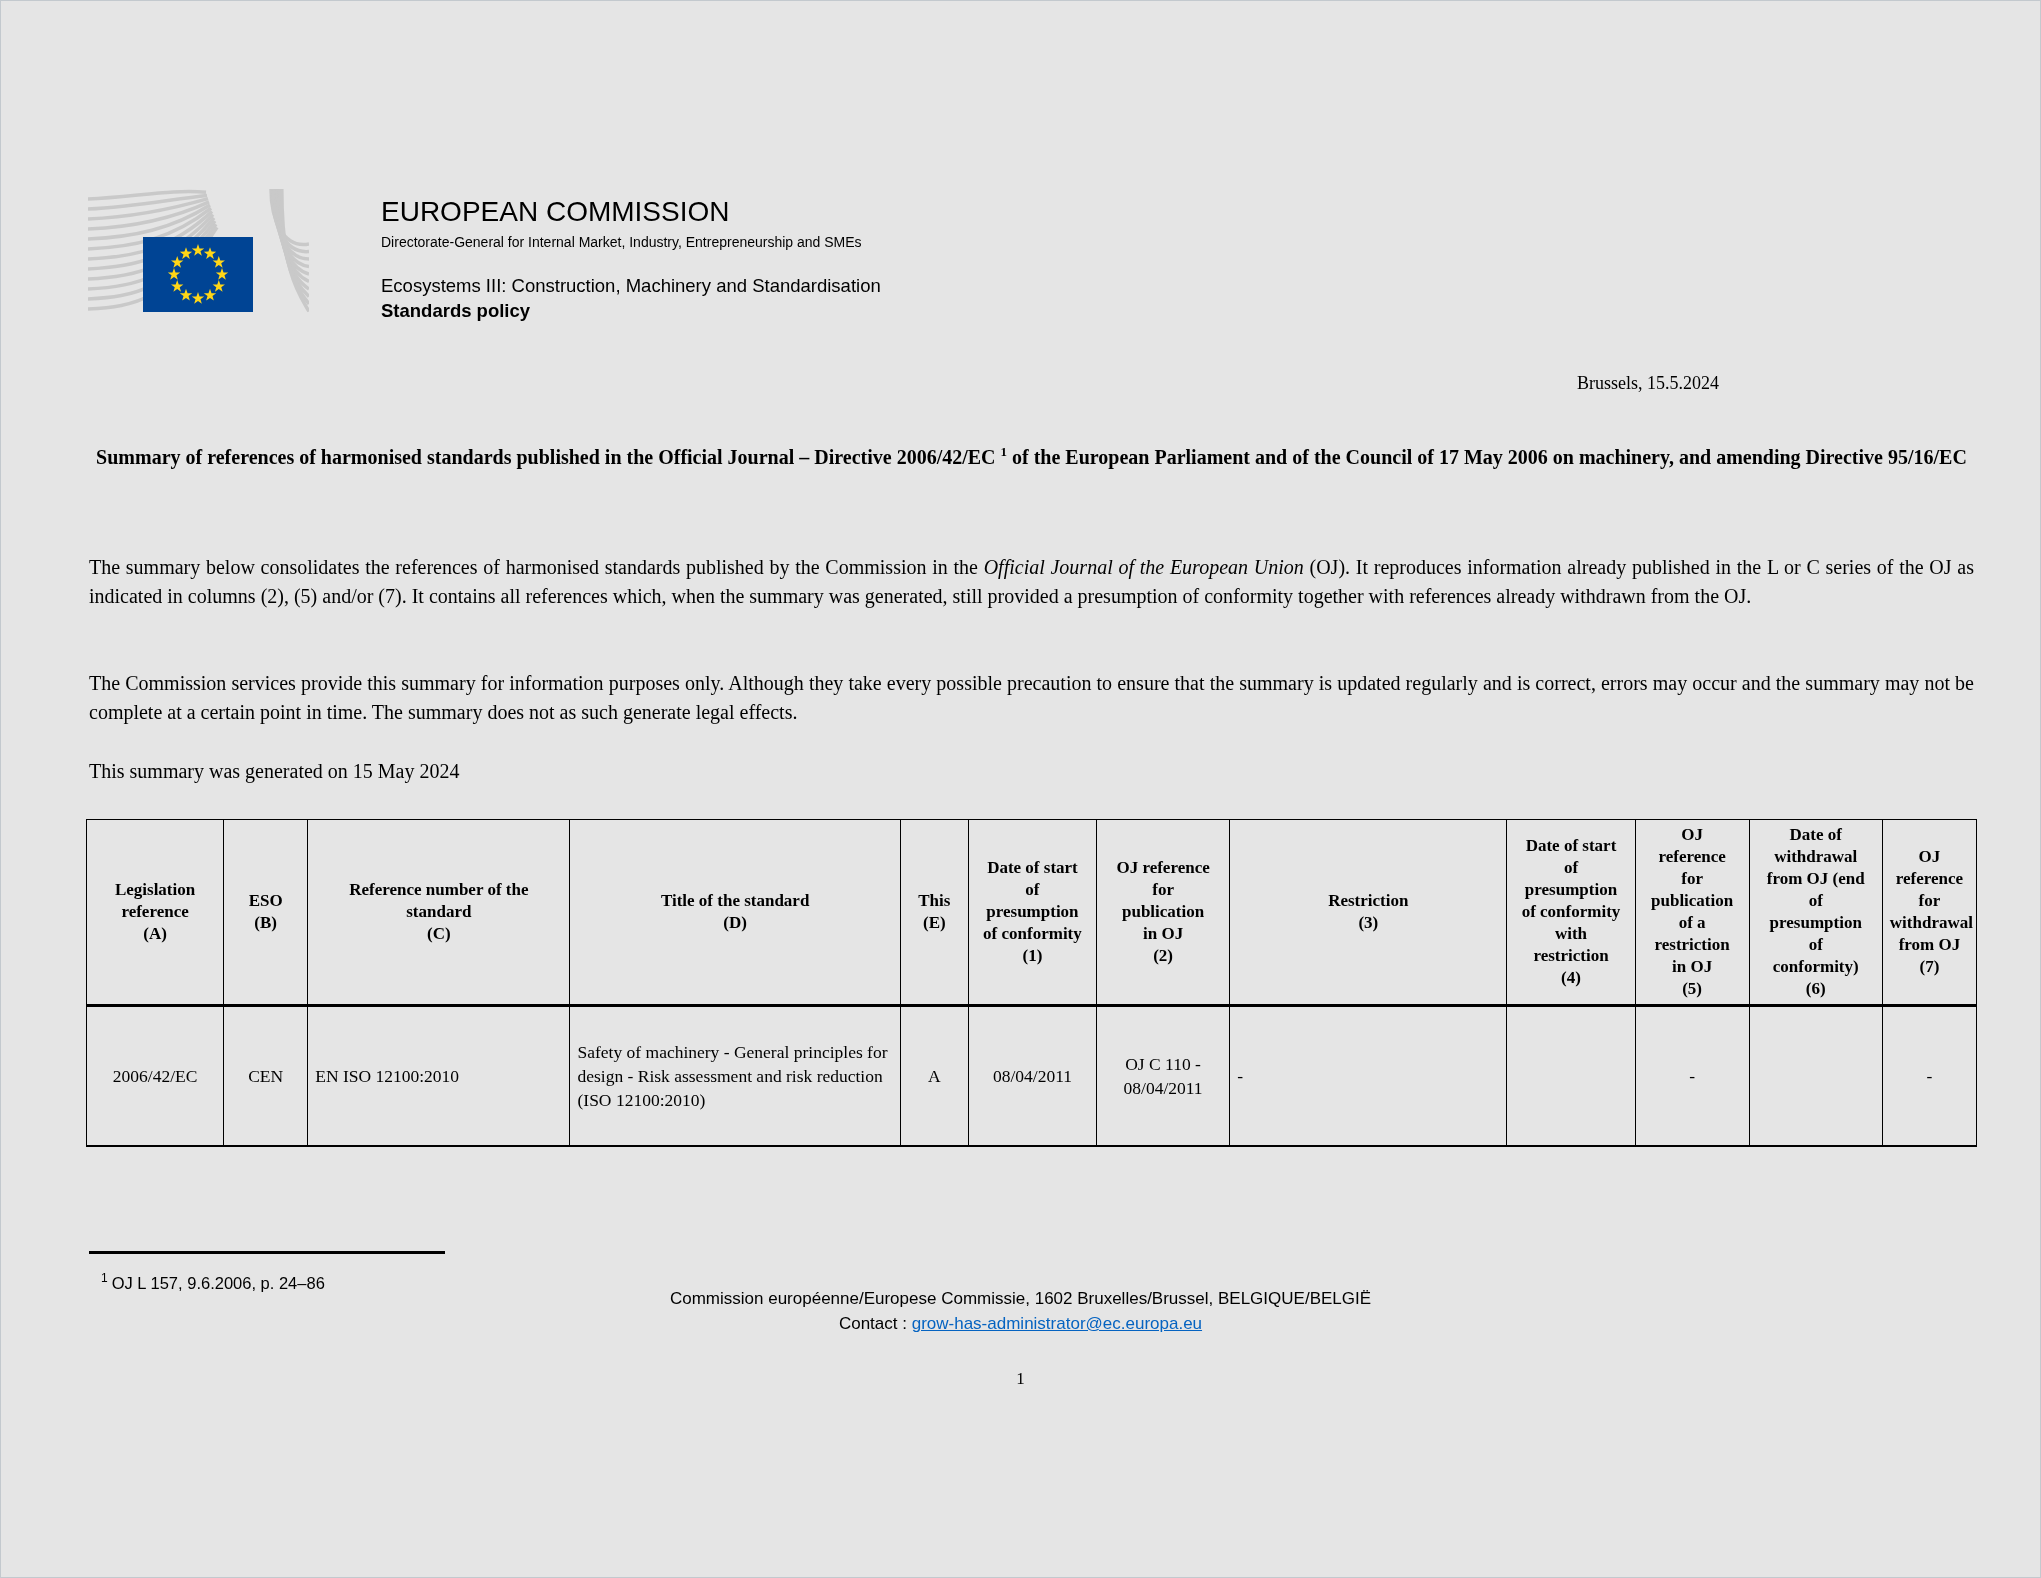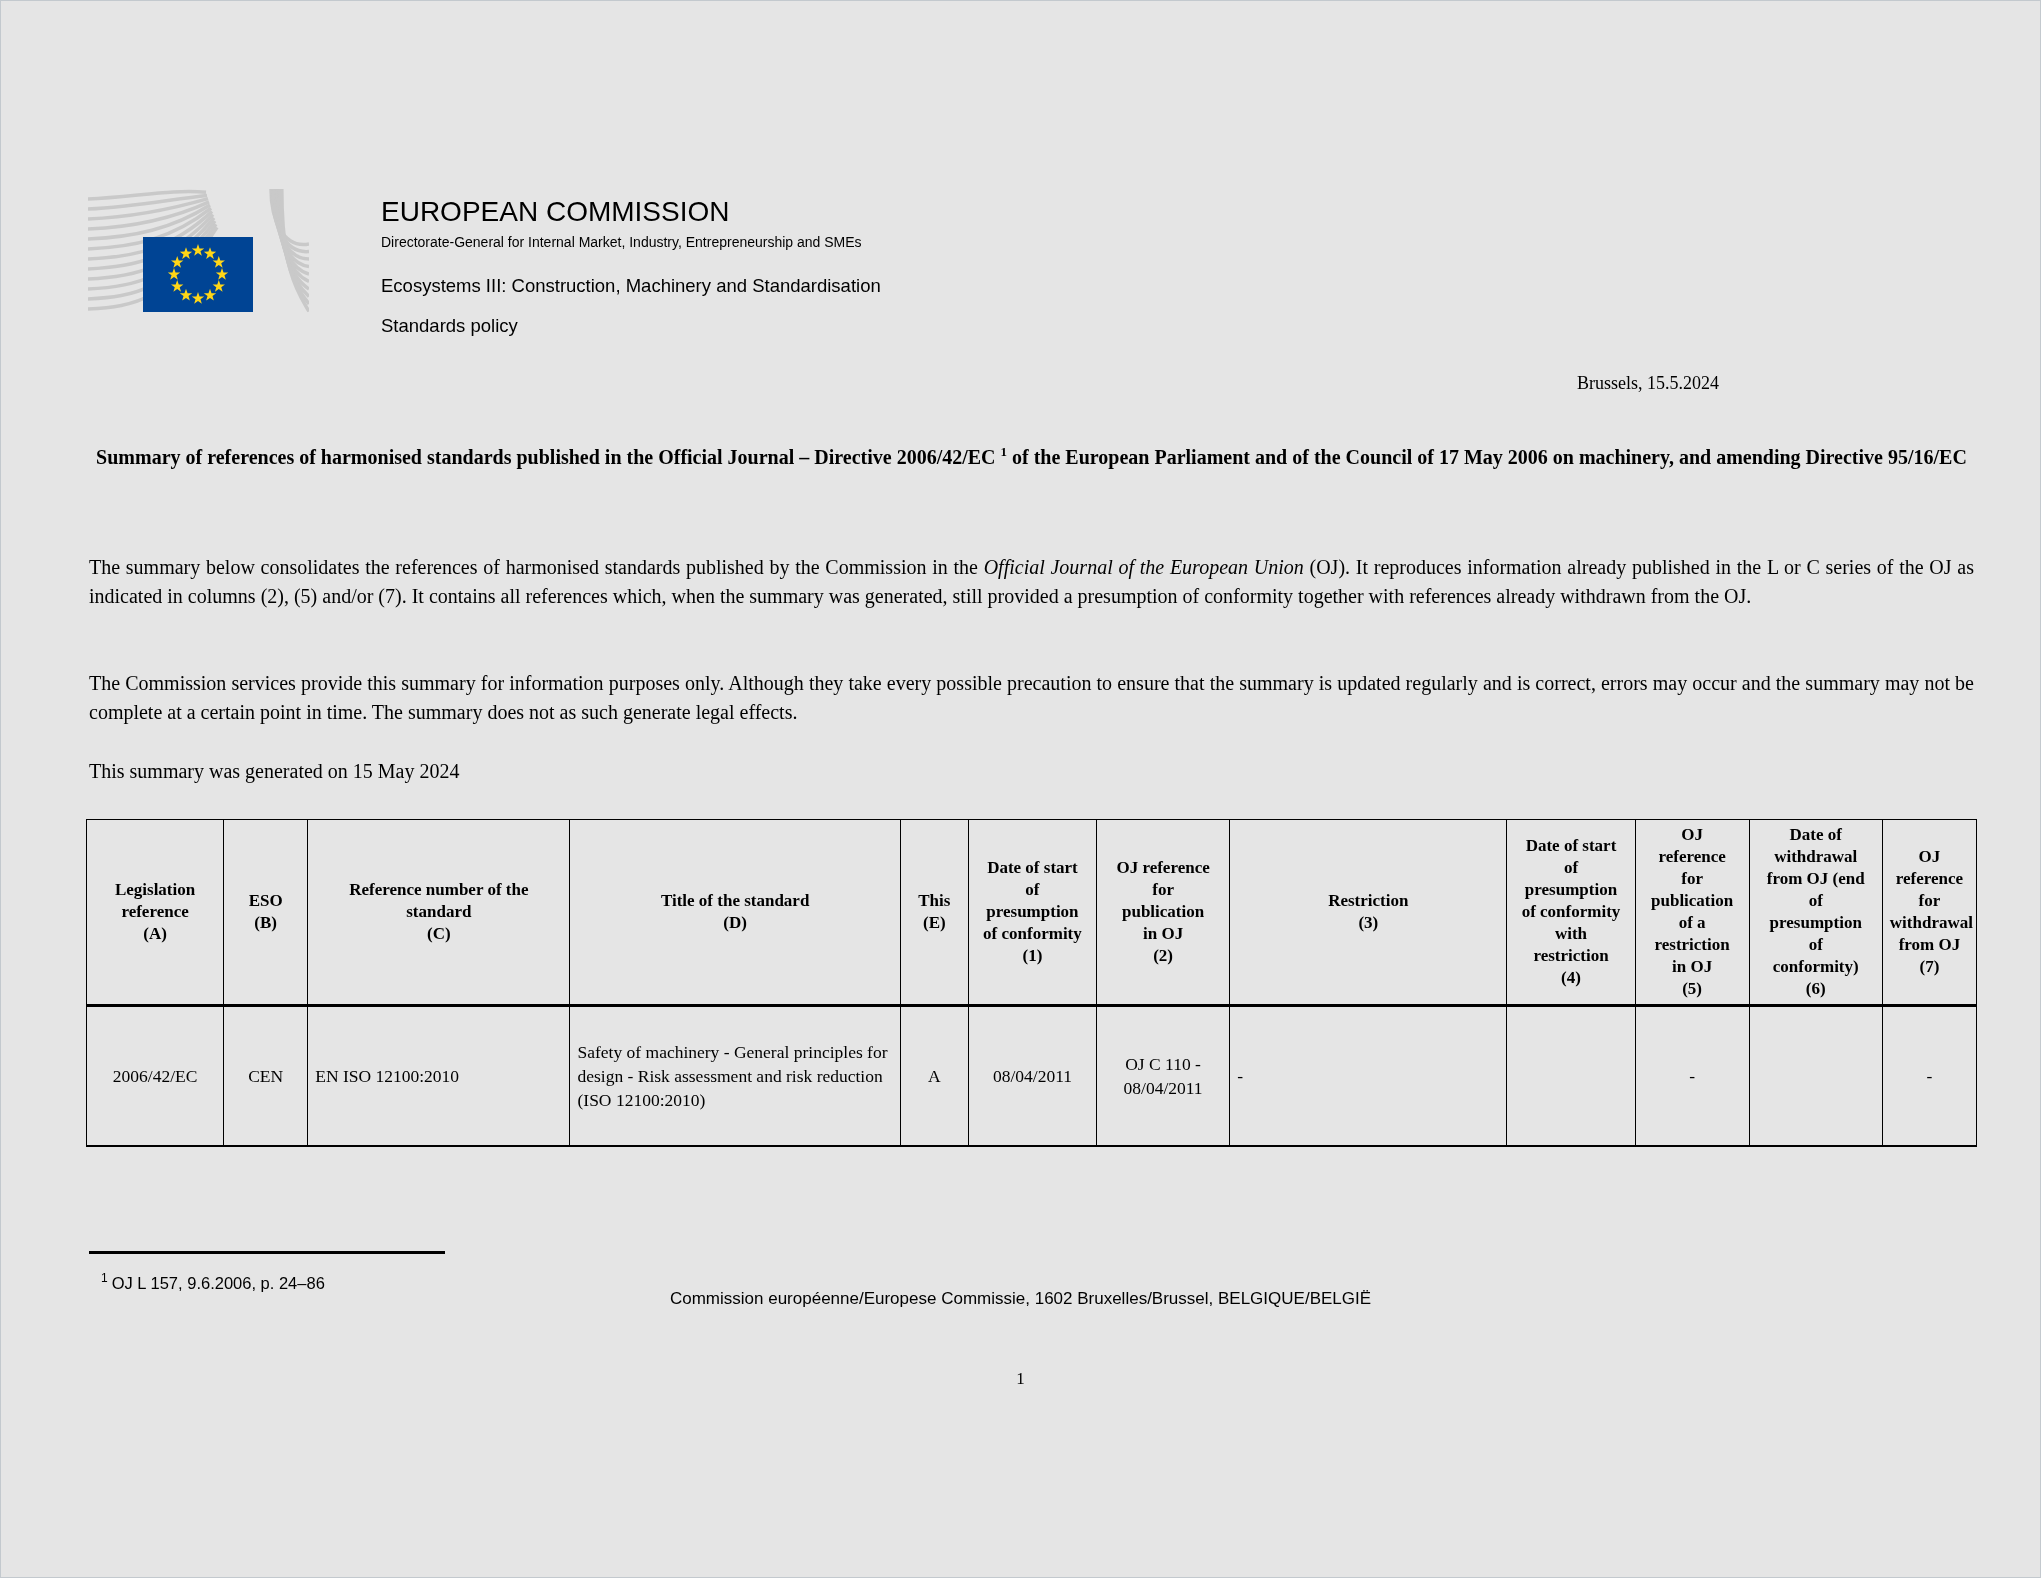--- a/index.html
+++ b/index.html
@@ -25,21 +25,21 @@
   
   .letterhead{position:absolute;top:188px;left:87px;display:flex;align-items:flex-start;}
   .ec-logo{width:221px;height:126px;flex:0 0 auto;}
   .logo-line{stroke:var(--logo-line-grey,#C9C9C9);stroke-width:3.5;fill:none;}
   .flag-rect{fill:var(--eu-flag-blue,#004494);}
   .star{fill:var(--star-yellow,#FFD617);}
   .lh-text{margin-left:72px;padding-top:8px;font-family:"Liberation Sans", sans-serif;}
   .org-name{font-size:28px;line-height:1.1;}
   .dg-line{font-size:14px;margin-top:6px;}
   .unit-line{font-size:18.5px;margin-top:25px;}
-  .policy-line{font-size:18.5px;font-weight:normal;margin-top:18px;}
+  .policy-line{font-size:18.5px;font-weight:bold;margin-top:3px;}
 
   
   .dateline{position:absolute;top:372px;left:1576px;font-size:18px;}
   .doc-title{
     position:absolute;top:436px;left:88px;right:66px;margin:0;
     font-size:20px;line-height:29px;font-weight:bold;text-align:center;
   }
   .doc-title sup{font-size:13px;}
   .body-p{position:absolute;left:88px;right:66px;margin:0;font-size:20px;line-height:29px;text-align:justify;}
   .p1{top:552px;}
@@ -237,16 +237,17 @@
         <td></td>
         <td>-</td>
       </tr>
     </tbody>
   </table>
 
   <div class="fn-rule"></div>
   <div class="footnote"><sup>1</sup><span>OJ L 157, 9.6.2006, p. 24–86</span></div>
 
   <div class="footer-line f1">Commission européenne/Europese Commissie, 1602 Bruxelles/Brussel, BELGIQUE/BELGIË</div>
+  <div class="footer-line f2"><span>Contact : </span><a class="email-link" href="#">grow-has-administrator@ec.europa.eu</a></div>
 
   <div class="page-num">1</div>
 
 </div>
 
 </body></html>

